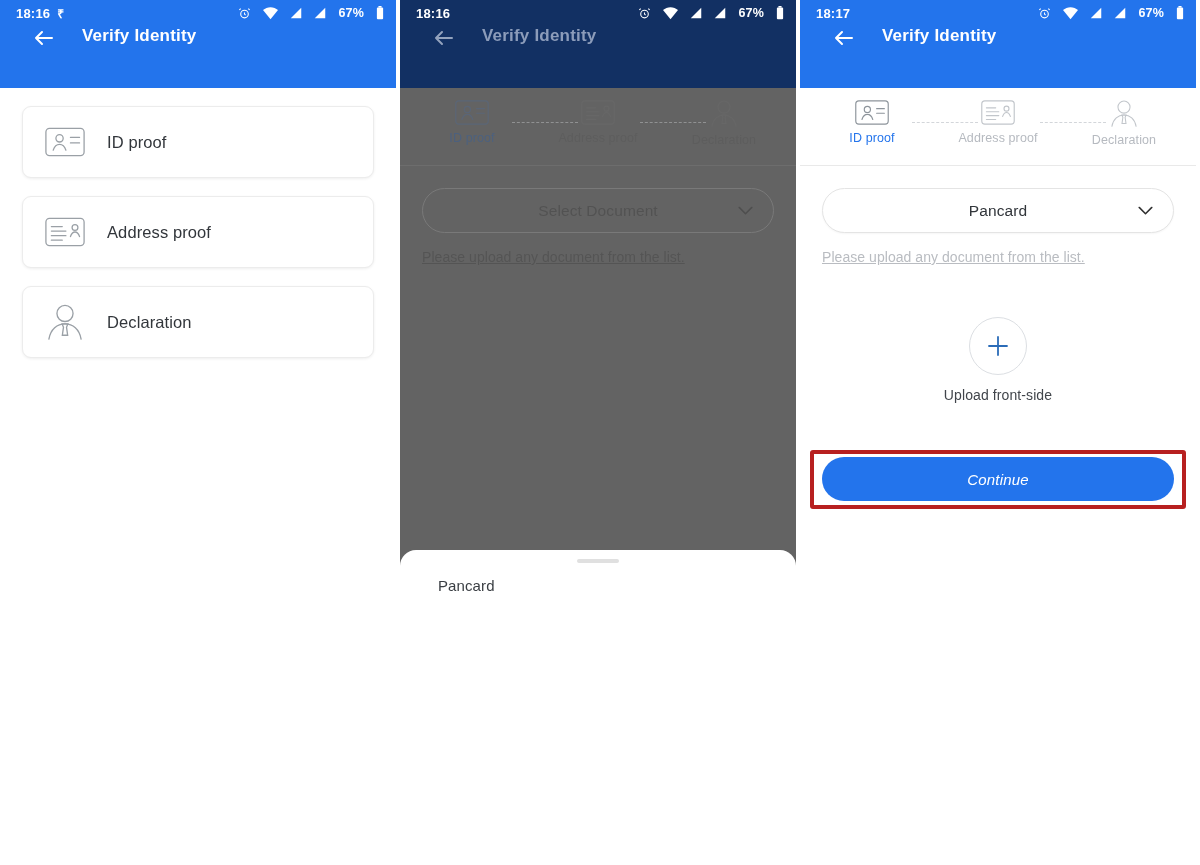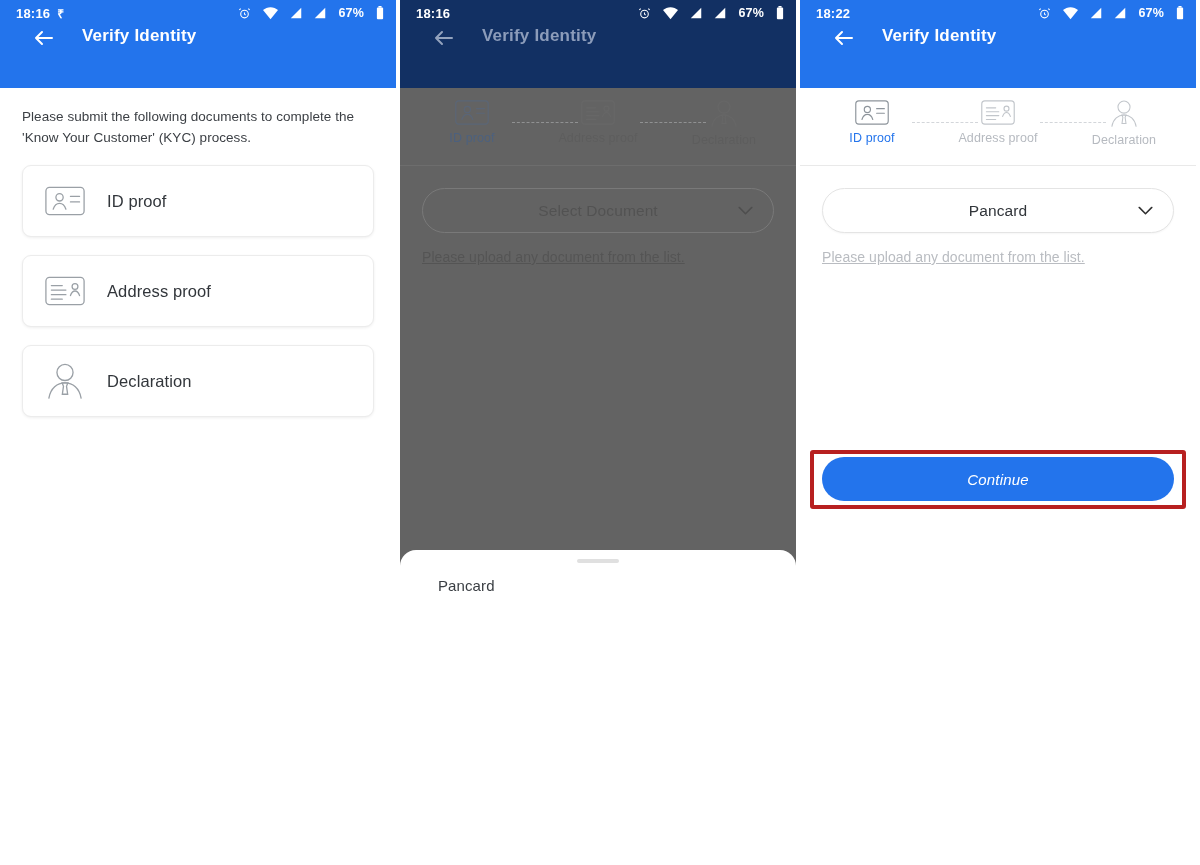--- a/index.html
+++ b/index.html
@@ -266,21 +266,20 @@
       </div>
       <div class="appbar">
         <svg class="back" viewBox="0 0 24 24" fill="none" stroke="#fff" stroke-width="2" stroke-linecap="round" stroke-linejoin="round">
             <path d="M20 12H4M10 6l-6 6 6 6"></path>
           </svg>
         <span class="title">Verify Identity</span>
       </div>
     </div>
 
     <div class="body1">
-      <p class="intro">Please submit the following documents to complete the 'Know Your Customer' (KYC) process.</p>
 
       <div class="doc-card">
         <svg width="40" height="30" viewBox="0 0 44 32" fill="none" stroke="#9aa0a6" stroke-width="1.4">
           <rect x="1" y="1" width="42" height="30" rx="4"></rect>
           <circle cx="16" cy="12" r="4"></circle>
           <path d="M9 25c1.5-4.5 4-6.5 7-6.5s5.5 2 7 6.5" stroke-linecap="round"></path>
           <path d="M28 11h10M28 17h10" stroke-linecap="round"></path>
         </svg>
         <span class="label">ID proof</span>
       </div>
@@ -399,21 +398,21 @@
       </div>
     </div>
   </div>
 
   <div class="panel-gap"></div>
 
   <div class="panel">
     <div class="hdr-blue">
       <div class="statusbar">
         <div class="sb-left">
-          <span>18:22</span>
+          <span>18:17</span>
         </div>
         <div class="sb-right">
           <svg class="ico" width="13" height="13" viewBox="0 0 24 24" fill="none" stroke="#fff" stroke-width="2">
               <circle cx="12" cy="13" r="7"></circle>
               <path d="M12 10v3l2 2M5 3L2.5 5.5M19 3l2.5 2.5"></path>
             </svg>
           <svg class="ico" width="15" height="13" viewBox="0 0 24 20">
               <path d="M12 19 0 4.5C3.3 1.7 7.5 0 12 0s8.7 1.7 12 4.5Z" fill="#fff"></path>
             </svg>
           <svg class="ico" width="12" height="12" viewBox="0 0 16 16">
@@ -475,19 +474,27 @@
       <div class="sel-wrap">
         <div class="select">
           <span class="sel-text">Pancard</span>
           <svg class="chev" width="15" height="9" viewBox="0 0 16 10" fill="none" stroke="#2f2f2f" stroke-width="1.7" stroke-linecap="round" stroke-linejoin="round">
               <path d="M1 1l7 7 7-7"></path>
             </svg>
         </div>
         <div class="helper">Please upload any document from the list.</div>
       </div>
 
+      <div class="upload-area">
+        <div class="upload-circle">
+          <svg width="26" height="26" viewBox="0 0 26 26" fill="none" stroke="#2b6cb8" stroke-width="1.8" stroke-linecap="round">
+              <path d="M13 4v18M4 13h18"></path>
+            </svg>
+        </div>
+        <div class="upload-label">Upload front-side</div>
+      </div>
     </div>
 
     <div class="cta-highlight p3-hl"></div>
     <button class="cta p3-cta">Continue</button>
   </div>
 
 </div>
 
 </body></html>

